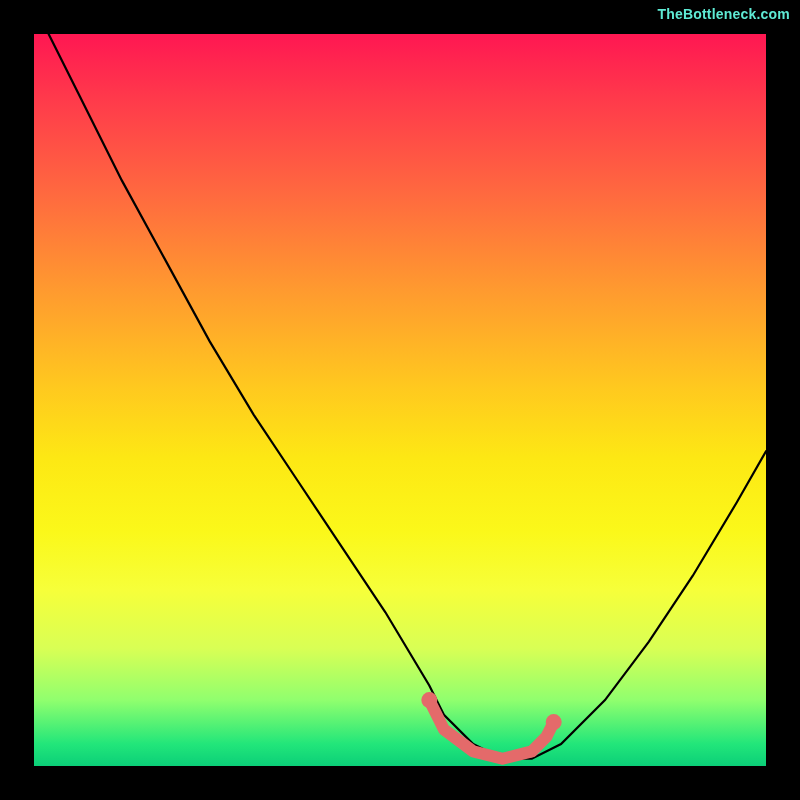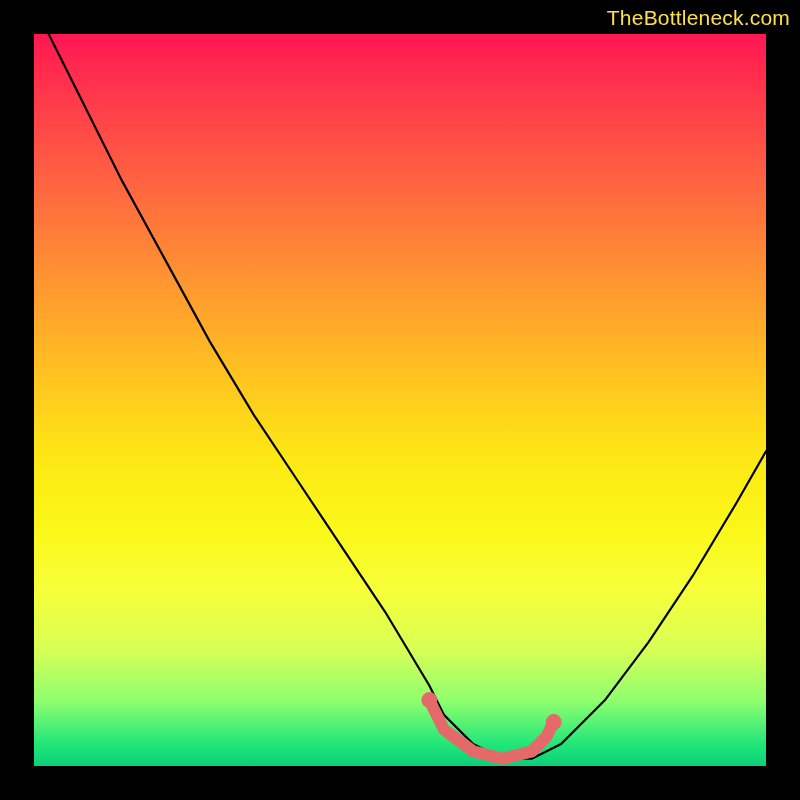--- a/index.html
+++ b/index.html
@@ -30,23 +30,23 @@
       #d8ff55 84%,
       #90ff6e 91%,
       #22e67a 97%,
       #0bcf78 100%
     );
   }
   .watermark {
     position: absolute;
     top: 6px;
     right: 10px;
-    color: #fde047;
-    font-size: 21px;
-    font-weight: 400;
+    color: #5eead4;
+    font-size: 14px;
+    font-weight: 700;
     letter-spacing: 0.2px;
   }
   svg.curve-layer {
     position: absolute;
     left: 0;
     top: 0;
     width: 732px;
     height: 732px;
   }
 </style>

